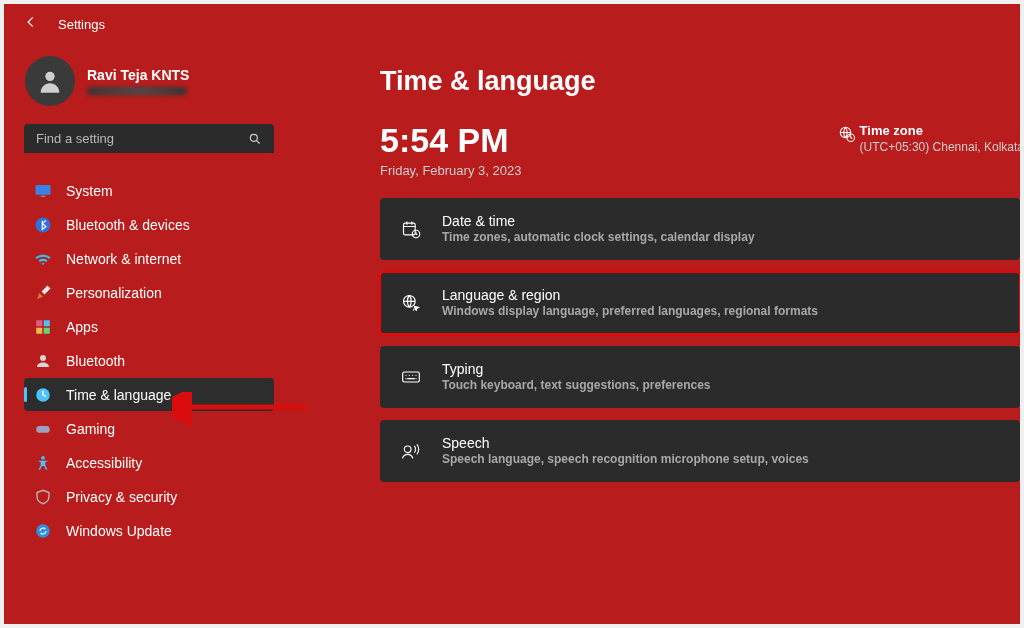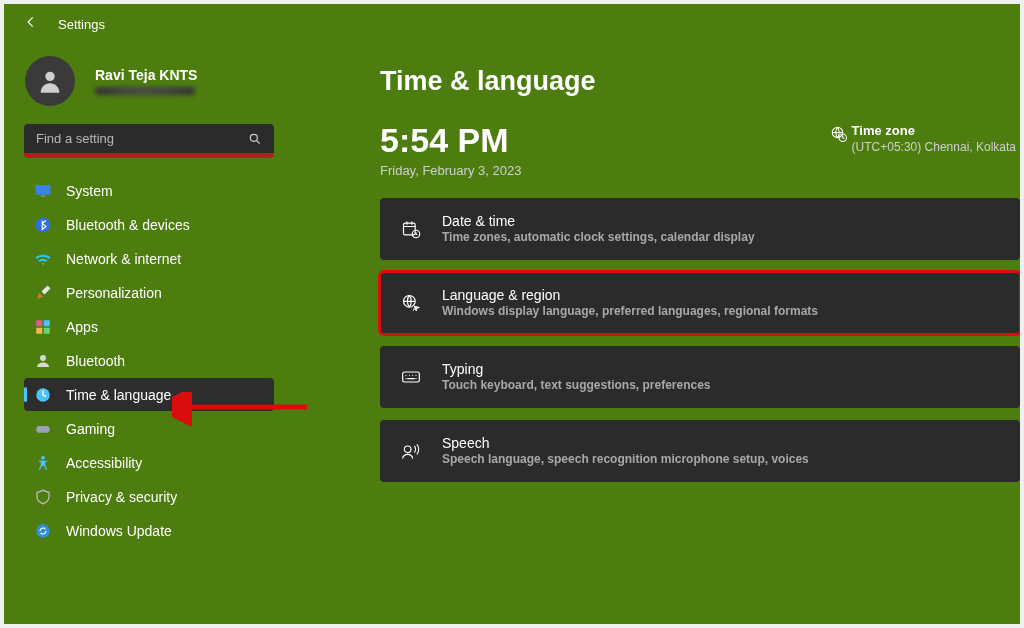--- a/index.html
+++ b/index.html
@@ -6,35 +6,35 @@
   body {
     width: 1024px; height: 628px;
     background: #f0f0f0;
     font-family: "Segoe UI", Arial, sans-serif;
     color: #ffffff;
     overflow: hidden;
     padding: 4px;
   }
   .win {
     width: 1016px; height: 620px;
-    background: #4d7c0f;
+    background: #b91c1c;
     position: relative;
     overflow: hidden;
   }
   .titlebar {
     height: 40px;
     display: flex; align-items: center;
     padding-left: 20px;
     gap: 20px;
   }
   .back-arrow { width: 14px; height: 14px; color: #fff; }
   .titlebar-text { font-size: 13px; }
   .content { display: flex; height: calc(100% - 40px); }
   .sidebar { width: 280px; padding: 12px 10px 0 20px; display:flex; flex-direction:column; }
-  .profile { display:flex; align-items:center; gap:20px; margin-bottom:18px; padding-left:1px;}
+  .profile { display:flex; align-items:center; gap:12px; margin-bottom:18px; padding-left:1px;}
   .avatar {
     width: 50px; height: 50px; border-radius:50%;
     background:#3a3a3a; display:flex; align-items:center; justify-content:center;
   }
   .avatar svg { width:28px; height:28px; fill:#cfcfcf;}
   .profile-name { font-size:14px; font-weight:600; line-height:1.2;}
   .profile-sub { width:100px; height:8px; background: radial-gradient(ellipse at center,#555 0%,#333 80%); border-radius:4px; margin-top:4px; filter:blur(2px);}
   .search {
     height:34px; background:#2b2b2b; border-radius:4px;
     display:flex; align-items:center; padding:0 12px; margin-bottom:16px;
@@ -53,21 +53,21 @@
     position:relative; cursor:pointer;text-align:right;
   }
   .nav-item.active { background:#2d2d2d; }
   .nav-item.active::before {
     content:""; position:absolute; left:0; top:9px; width:3px; height:15px;
     background:#4cc2ff; border-radius:2px;
   }
   .nav-icon { width:18px; height:18px; display:flex; align-items:center; justify-content:center; flex-shrink:0;}
   .main { flex:1; padding:22px 0 0 96px; }
   .page-title { font-size:27px; font-weight:600; margin-bottom:26px;}
-  .time-row { display:flex; justify-content:space-between; align-items:flex-start; margin-bottom:20px; padding-right:8px;}
+  .time-row { display:flex; justify-content:space-between; align-items:flex-start; margin-bottom:20px; padding-right:0;}
   .big-time { font-size:34px; font-weight:600; line-height:1;}
   .date-str { font-size:13px; color:#cfcfcf; margin-top:6px;}
   .tz-box { display:flex; align-items:flex-start; gap:4px; padding-right:0; margin-right:-4px;}
   .tz-icon { width:18px; height:18px; margin-top:2px;}
   .tz-label { font-size:13px; font-weight:600; line-height:1.3;}
   .tz-val { font-size:12px; color:#cfcfcf; white-space:nowrap;}
   .cards { display:flex; flex-direction:column; gap:12px;}
   .card {
     background:#2b2b2b; border-radius:4px; padding:14px 20px;
     display:flex; align-items:center; gap:20px; min-height:62px; cursor:pointer;

